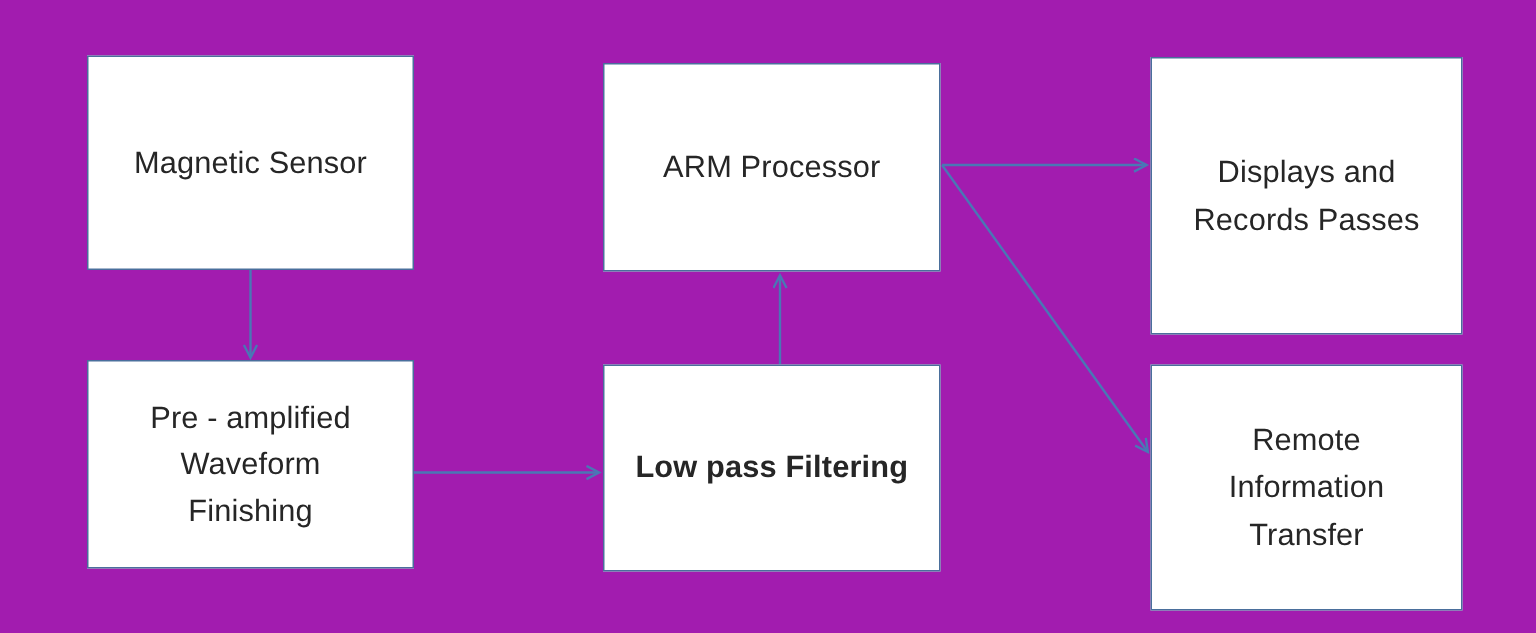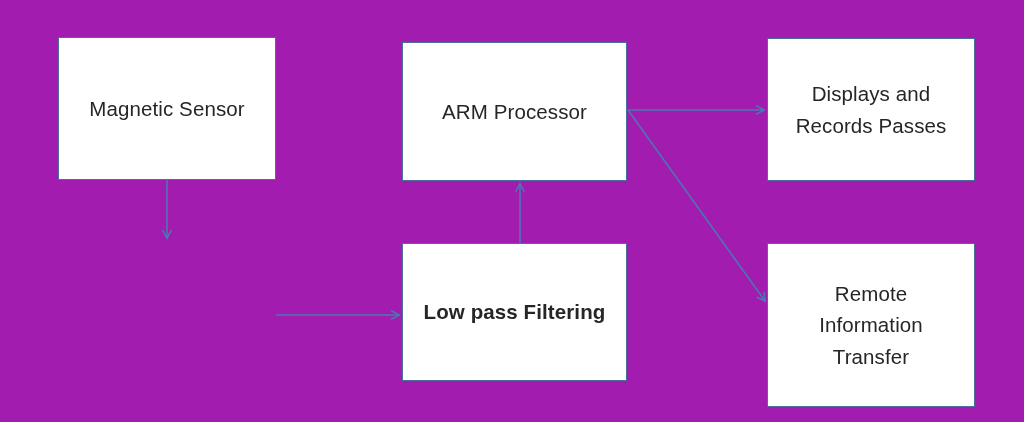--- a/index.html
+++ b/index.html
@@ -65,30 +65,35 @@
       <line x1="520" y1="243" x2="520" y2="184"></line>
       <line x1="628" y1="110" x2="764" y2="110"></line>
       <line x1="628" y1="110" x2="765" y2="301"></line>
     </g>
   </svg>
 
   <div class="node" style="left:58px; top:37px; width:218px; height:143px;">
     <span class="node-label">Magnetic Sensor</span>
   </div>
 
+  <div class="node" style="left:58px; top:240px; width:218px; height:139px;">
+    <span class="node-label">Pre - amplified
+Waveform
+Finishing</span>
+  </div>
 
   <div class="node" style="left:402px; top:42px; width:225px; height:139px;">
     <span class="node-label">ARM Processor</span>
   </div>
 
   <div class="node" style="left:402px; top:243px; width:225px; height:138px;font-weight:bold;">
     <span class="node-label">Low pass Filtering</span>
   </div>
 
-  <div class="node" style="left:767px; top:38px; width:208px; height:143px;">
+  <div class="node" style="left:767px; top:38px; width:208px; height:185px;">
     <span class="node-label">Displays and
 Records Passes</span>
   </div>
 
   <div class="node" style="left:767px; top:243px; width:208px; height:164px;">
     <span class="node-label">Remote
 Information
 Transfer</span>
   </div>
 

